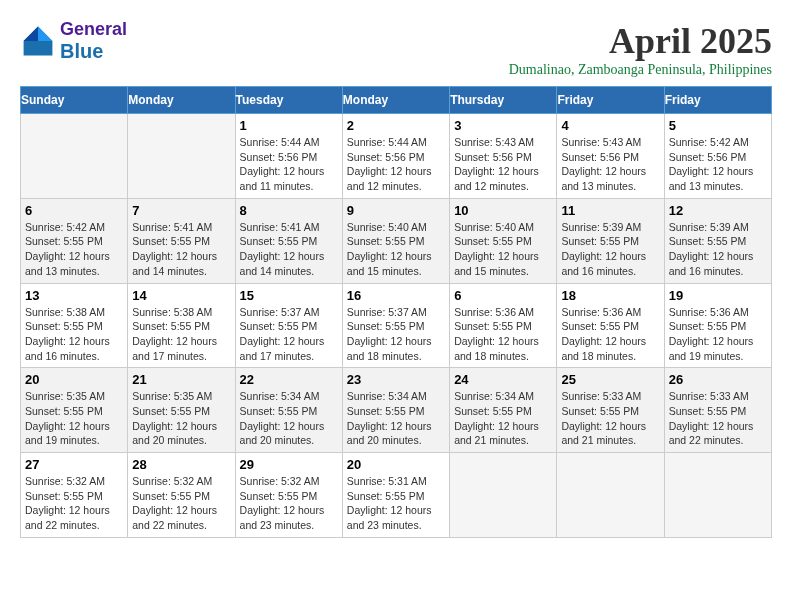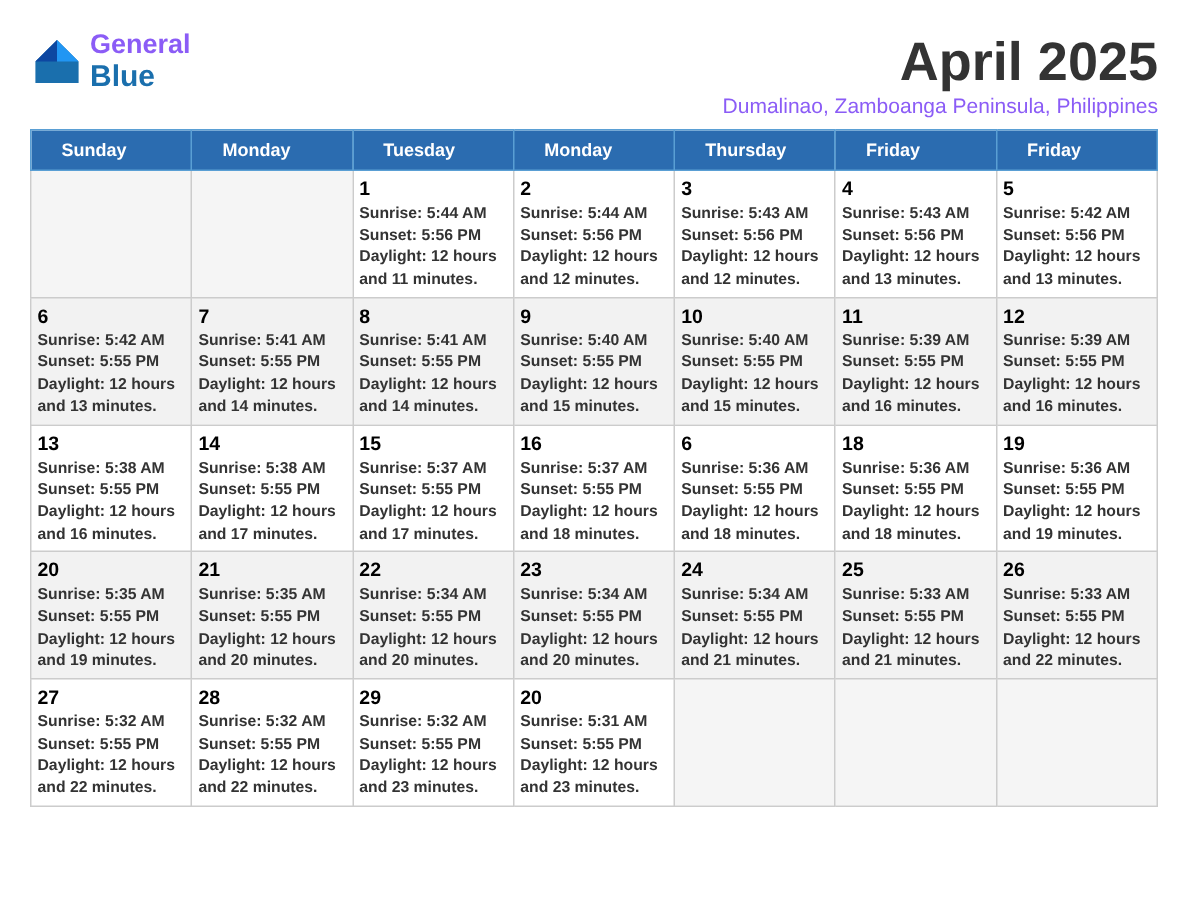--- a/index.html
+++ b/index.html
@@ -22,52 +22,53 @@
       gap: 4px;
     }
     .logo-text {
       display: flex;
       flex-direction: column;
       line-height: 1.1;
     }
     .logo-general {
       font-size: 18px;
       font-weight: bold;
-      color: #8b5cf6;
+      color: #4c1d95;
     }
     .logo-blue {
       font-size: 20px;
       font-weight: bold;
       color: #1a6fad;
     }
     .logo-icon {
       width: 36px;
       height: 36px;
     }
     .title-section {
       text-align: right;
+      font-family: Liberation Serif, serif;
     }
     .month-title {
       font-size: 36px;
       font-weight: bold;
       color: #333;
     }
     .subtitle {
       font-size: 14px;
-      color: #8b5cf6;
+      color: #15803d;
     }
     .calendar {
       width: 100%;
       border-collapse: collapse;
       font-size: 11px;
     }
     .calendar th {
       background-color: #2b6cb0;
       color: white;
-      padding: 6px 20px;
+      padding: 6px 0;
       text-align: left;
       font-size: 12px;
       border: 1px solid #5a9fd4;
     }
     .calendar td {
       border: 1px solid #ccc;
       vertical-align: top;
       padding: 4px;
       width: calc(100% / 7);
       min-height: 80px;
@@ -79,21 +80,20 @@
     .day-number {
       font-weight: bold;
       font-size: 13px;
       display: block;
       margin-bottom: 2px;
     }
     .day-info {
       color: #333;
       font-size: 10.5px;
       line-height: 1.4;
-      font-weight: bold;
     }
     .empty-cell {
       background: #f5f5f5 !important;
     }
     .calendar tbody tr:nth-child(odd) td {
       background: #ffffff;
     }
     .calendar tbody tr:nth-child(even) td {
       background: #f2f2f2;
     }

